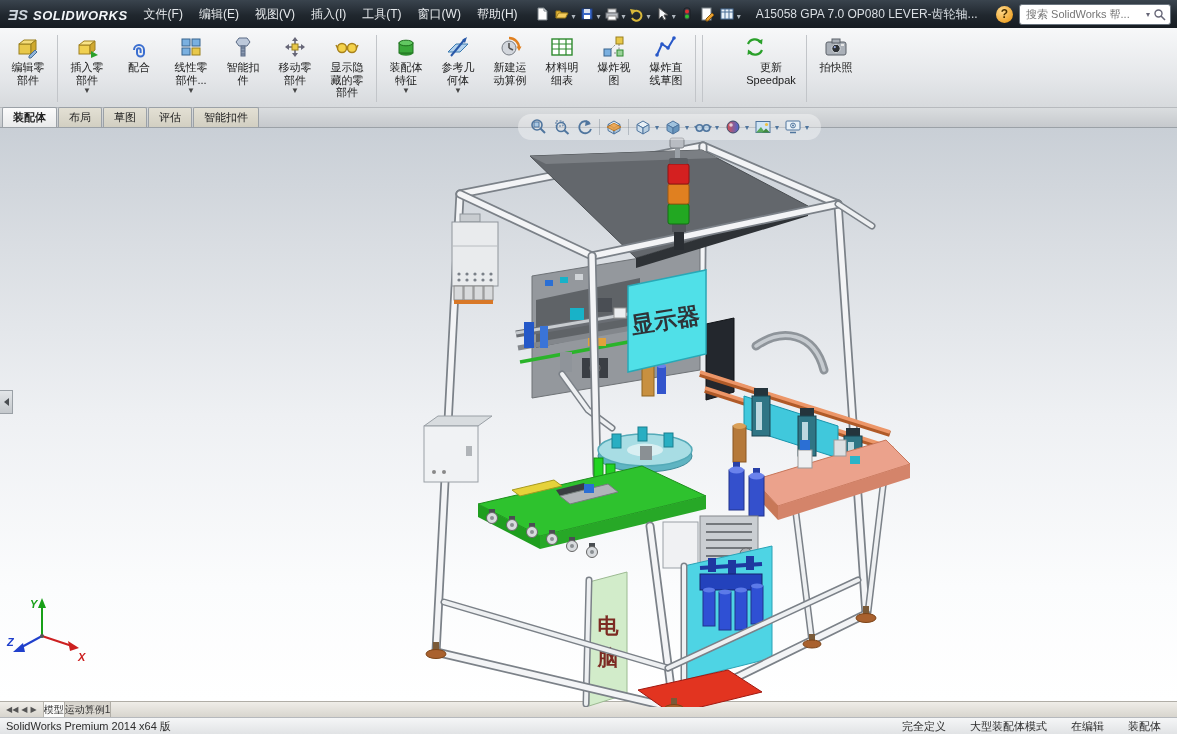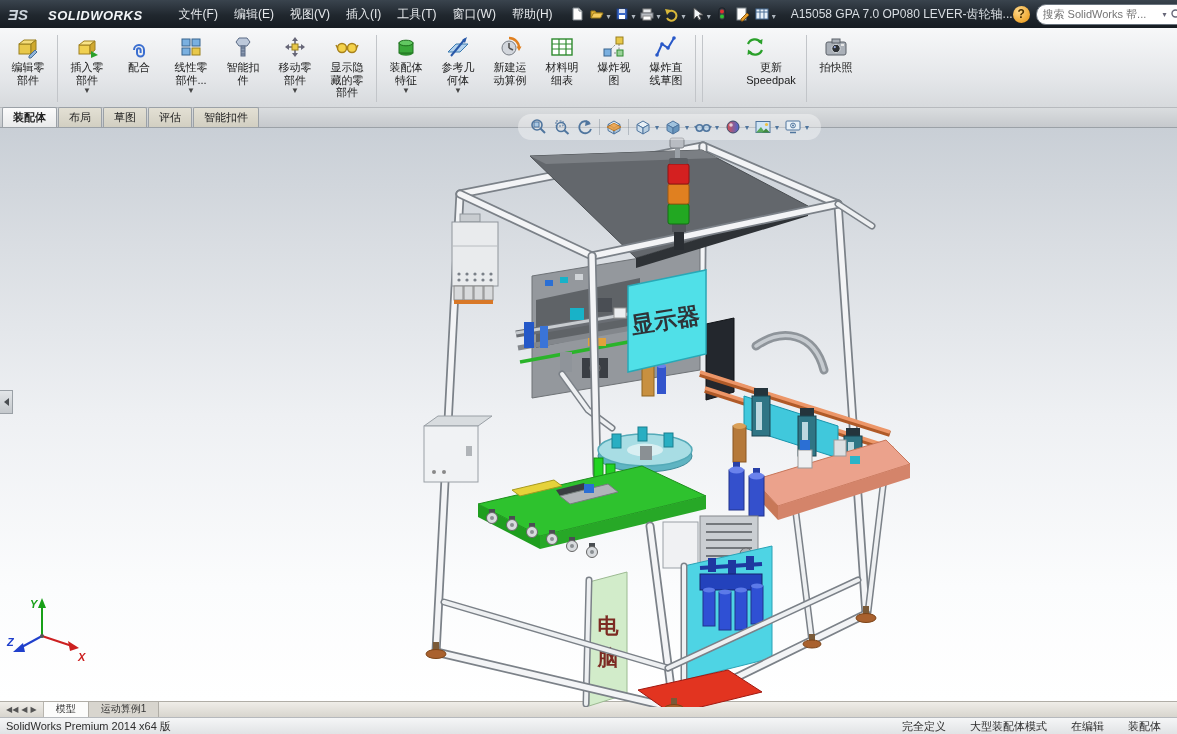--- a/index.html
+++ b/index.html
@@ -1,32 +1,32 @@
 <!DOCTYPE html>
 <html><head>
 <meta charset="utf-8">
 <style>
   html,body{margin:0;padding:0;background:#fff;}
   body{width:1177px;height:734px;overflow:hidden;font-family:"Liberation Sans","DejaVu Sans",sans-serif;-webkit-user-select:none;user-select:none;}
   .app{width:1177px;height:734px;display:flex;flex-direction:column;}
 
   
   .titlebar{height:28px;flex:0 0 28px;background:linear-gradient(#3a444e,#20272e 55%,#161c22);display:flex;align-items:center;color:#e6e9ec;font-size:12px;padding:0 6px;white-space:nowrap;}
-  .logo{display:flex;align-items:baseline;gap:20px;margin:0 28px 0 2px;font-style:italic;font-weight:bold;}
+  .logo{display:flex;align-items:baseline;gap:5px;margin:0 8px 0 2px;font-style:italic;font-weight:bold;}
   .logo .mark{font-size:15px;color:#cdd5dd;}
   .logo .word{font-size:13px;color:#f2f5f8;letter-spacing:.5px;}
   .menus{display:flex;}
   .menus span{padding:4px 8px;cursor:default;}
   .tb-icons{display:flex;align-items:center;margin-left:6px;}
   .tb-btn{display:flex;align-items:center;padding:1px 2px;}
   .tb-caret{font-size:8px;color:#aeb6be;margin:4px 1px 0 0;}
   .doc-title{color:#d9dee3;margin-left:14px;}
   .search-area{margin-left:auto;display:flex;align-items:center;gap:6px;}
   .help-btn{width:17px;height:17px;border-radius:50%;background:radial-gradient(circle at 35% 30%,#ffd98c,#e8920a);color:#4a3000;font-weight:bold;font-size:12px;display:flex;align-items:center;justify-content:center;flex:0 0 17px;}
-  .searchbox{width:142px;height:19px;background:#fff;border-radius:10px;display:flex;align-items:center;padding:0 4px;gap:3px;border:1px solid #6a747e;}
+  .searchbox{width:142px;height:19px;background:#fff;border-radius:3px;display:flex;align-items:center;padding:0 4px;gap:3px;border:1px solid #6a747e;}
   .searchbox input{border:none;outline:none;flex:1;min-width:10px;font-size:11px;color:#555;background:transparent;font-family:inherit;}
   .searchbox .sb-caret{font-size:8px;color:#667;}
 
   
   .ribbon{height:77px;flex:0 0 77px;background:linear-gradient(#f7f8f9,#e4e6e9 65%,#d7dadd);border-bottom:1px solid #b7babe;display:flex;align-items:stretch;padding:2px 19px 0 2px;}
   .rbtn{min-width:44px;padding:2px 3px 0;display:flex;flex-direction:column;align-items:center;font-size:11px;line-height:1.15;text-align:center;color:#1b1b1b;border:1px solid transparent;border-radius:2px;}
   .rbtn .ricon{height:28px;display:flex;align-items:center;justify-content:center;}
   .rbtn .rlabel{max-width:38px;word-break:break-all;}
   .rbtn.wide .rlabel{max-width:70px;word-break:normal;white-space:nowrap;}
   .rbtn.wide2 .rlabel{max-width:56px;word-break:normal;margin-left:33px;}
@@ -53,21 +53,21 @@
   .hsep{width:1px;height:16px;background:rgba(100,115,130,.35);}
 
   .flyout{position:absolute;left:0;top:262px;width:12px;height:22px;background:linear-gradient(#e2e5e8,#c4c8cc);border:1px solid #9aa0a6;border-left:none;display:flex;align-items:center;justify-content:center;z-index:5;}
   .flyout .tri{width:0;height:0;border-top:4px solid transparent;border-bottom:4px solid transparent;border-right:5px solid #4a4e52;}
 
   .triad{position:absolute;left:6px;top:466px;z-index:4;}
 
   
   .doctabs{height:15px;flex:0 0 15px;background:linear-gradient(#efede8,#d8d5ce);border-top:1px solid #b0ada6;display:flex;align-items:stretch;font-size:10px;color:#333;}
   .dnav{display:flex;align-items:center;gap:3px;padding:0 6px;color:#555;font-size:8px;border-right:1px solid #b8b5ae;}
-  .dtab{padding:0 12px;display:flex;border-right:1px solid #b0ada6;background:#d8d5ce;}
+  .dtab{padding:0 0;display:flex;align-items:center;border-right:1px solid #b0ada6;background:#d8d5ce;}
   .dtab.active{background:#fcfcfb;}
 
   
   .statusbar{height:16px;flex:0 0 16px;background:linear-gradient(#f5f6f7,#e1e3e5);border-top:1px solid #b6b9bd;display:flex;align-items:center;font-size:11px;color:#2e2e2e;padding:0 6px;}
   .status-right{margin-left:auto;display:flex;gap:24px;padding-right:10px;}
 </style>
 </head>
 <body>
 
 <div class="app">

